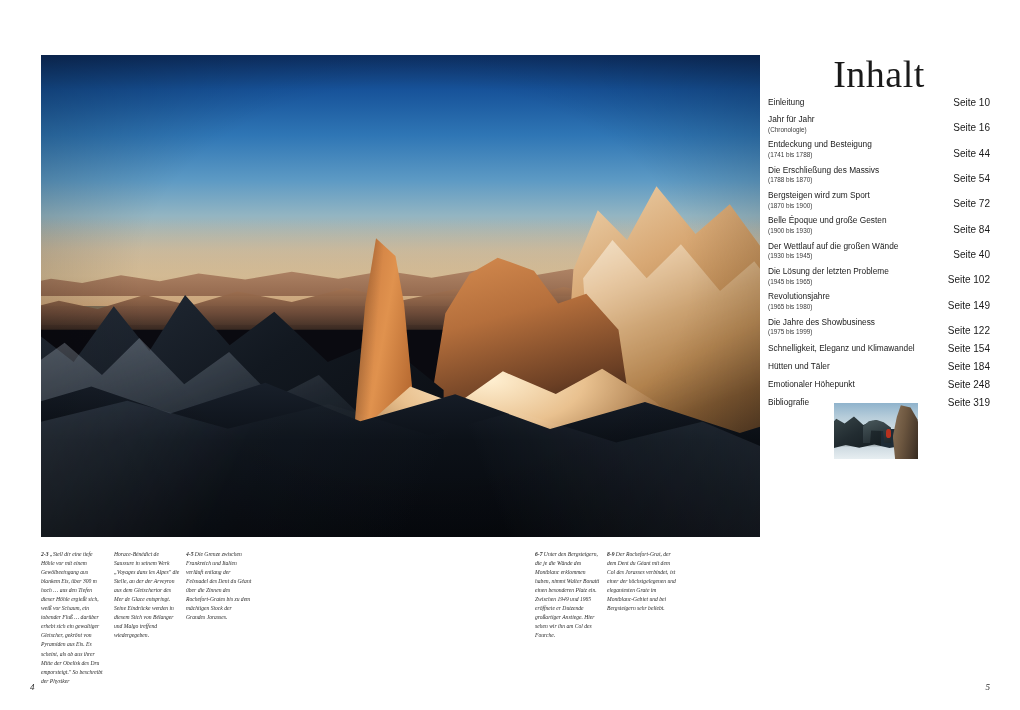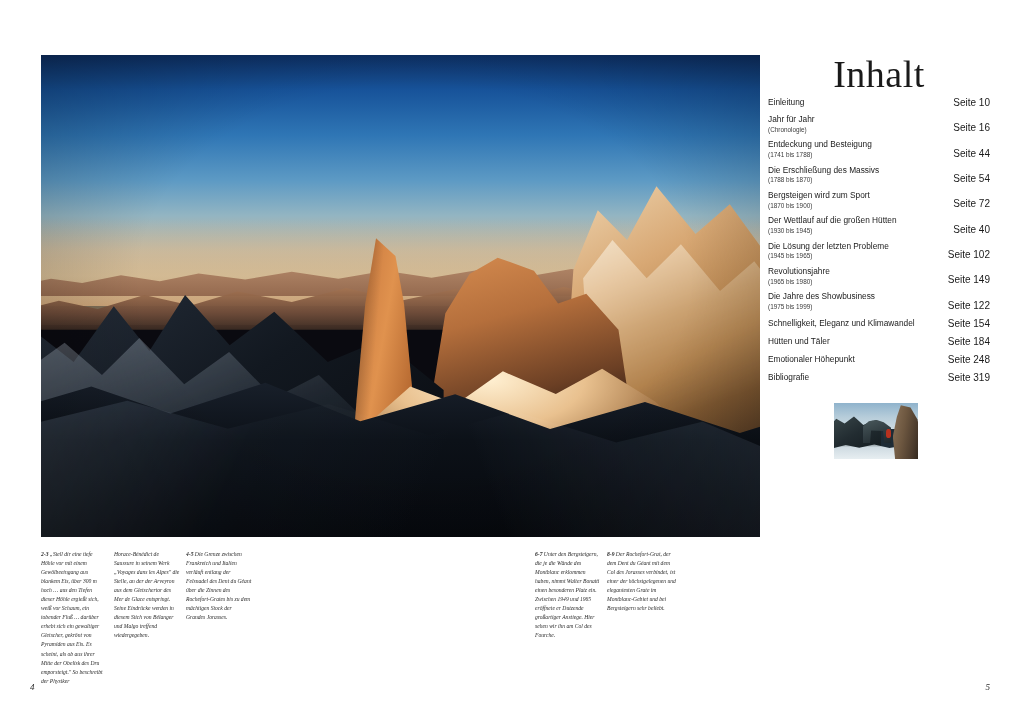--- a/index.html
+++ b/index.html
@@ -386,24 +386,31 @@
     </div>
 
     <div class="toc-row">
       <div class="toc-left">
         <span class="toc-entry">Bergsteigen wird zum Sport</span>
         <span class="toc-sub">(1870 bis 1900)</span>
       </div>
       <span class="toc-page">Seite 72</span>
     </div>
 
-
-    <div class="toc-row">
-      <div class="toc-left">
-        <span class="toc-entry">Der Wettlauf auf die großen Hütten</span>
+    <div class="toc-row">
+      <div class="toc-left">
+        <span class="toc-entry">Belle Époque und große Gesten</span>
+        <span class="toc-sub">(1900 bis 1930)</span>
+      </div>
+      <span class="toc-page">Seite 84</span>
+    </div>
+
+    <div class="toc-row">
+      <div class="toc-left">
+        <span class="toc-entry">Der Wettlauf auf die großen Wände</span>
         <span class="toc-sub">(1930 bis 1945)</span>
       </div>
       <span class="toc-page">Seite 40</span>
     </div>
 
     <div class="toc-row">
       <div class="toc-left">
         <span class="toc-entry">Die Lösung der letzten Probleme</span>
         <span class="toc-sub">(1945 bis 1965)</span>
       </div>

